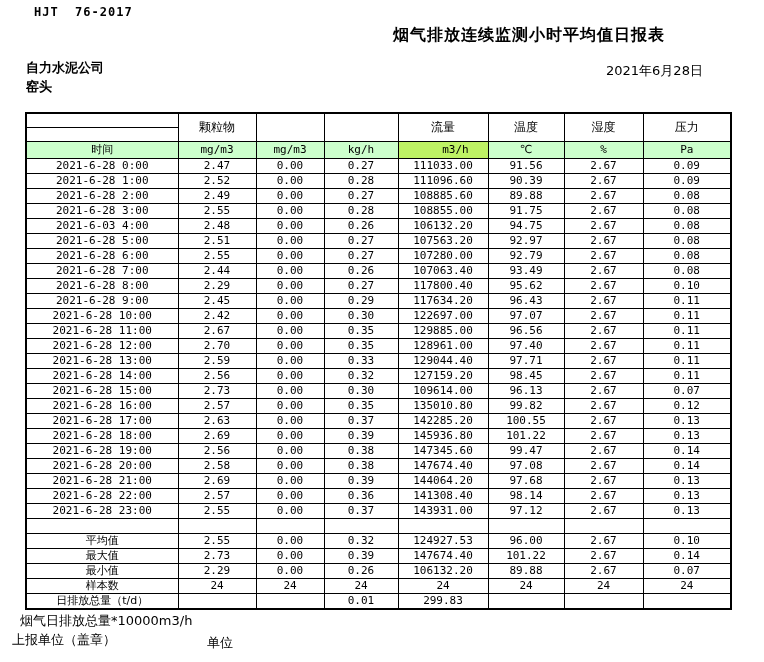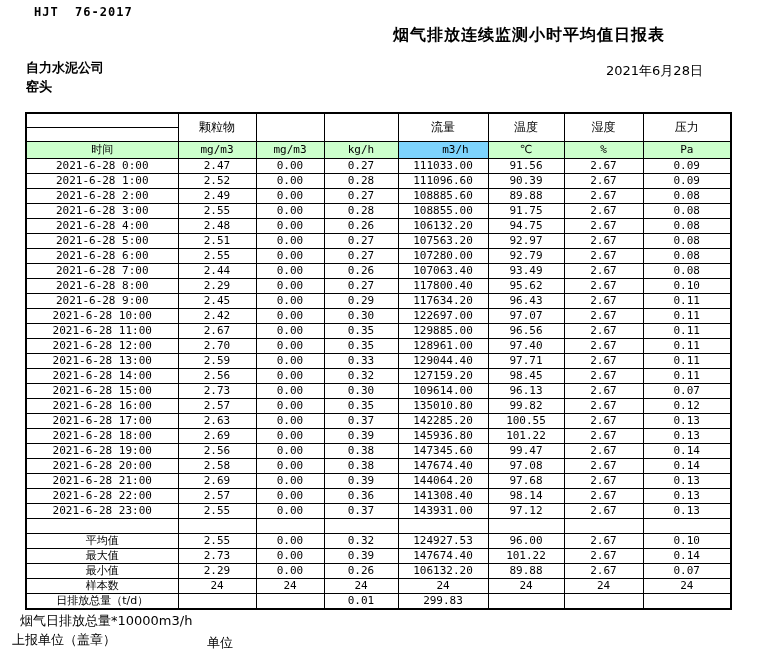--- a/index.html
+++ b/index.html
@@ -71,21 +71,21 @@
       <td rowspan="2" class="hdr-label">压力</td>
     </tr>
     <tr class="hdr-b">
       <td></td>
     </tr>
     <tr class="unit-row">
       <td class="cjk" style="background: rgb(204, 255, 204);">时间</td>
       <td style="background: rgb(204, 255, 204);">mg/m3</td>
       <td style="background: rgb(204, 255, 204);">mg/m3</td>
       <td style="background: rgb(204, 255, 204); margin-left: 44px;">kg/h</td>
-      <td style="background: #7dd3fc; padding-left: 25px;">m3/h</td>
+      <td style="background: #bef264; padding-left: 25px;">m3/h</td>
       <td class="cjk" style="background: rgb(204, 255, 204);">℃</td>
       <td style="background: rgb(204, 255, 204);">%</td>
       <td style="background: rgb(204, 255, 204); margin-top: 40px;">Pa</td>
     </tr>
   </tbody>
   <tbody id="data-body">
       <tr>
         <td>2021-6-28 0:00</td>
         <td>2.47</td>
         <td>0.00</td>
@@ -119,21 +119,21 @@
         <td>2021-6-28 3:00</td>
         <td>2.55</td>
         <td>0.00</td>
         <td>0.28</td>
         <td>108855.00</td>
         <td>91.75</td>
         <td>2.67</td>
         <td>0.08</td>
       </tr>
       <tr>
-        <td>2021-6-28 4:00</td>
+        <td>2021-6-03 4:00</td>
         <td>2.48</td>
         <td>0.00</td>
         <td>0.26</td>
         <td>106132.20</td>
         <td>94.75</td>
         <td>2.67</td>
         <td>0.08</td>
       </tr>
       <tr>
         <td>2021-6-28 5:00</td>

